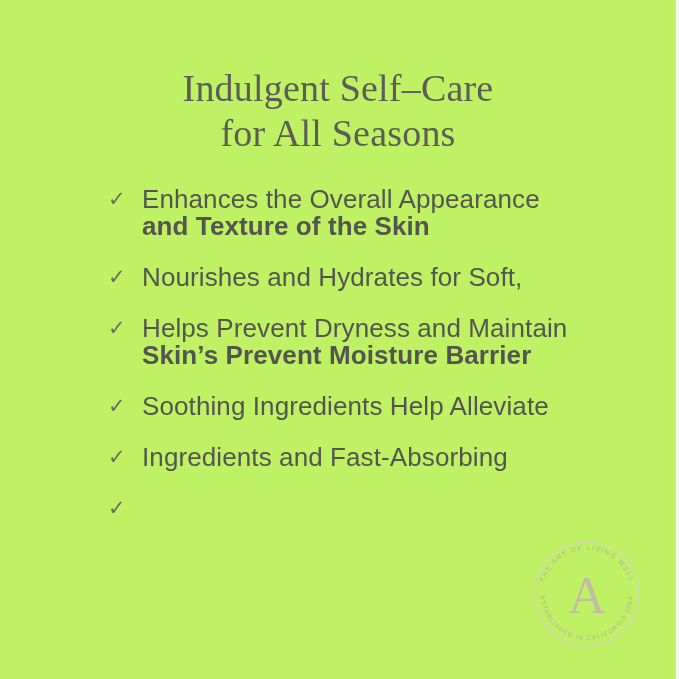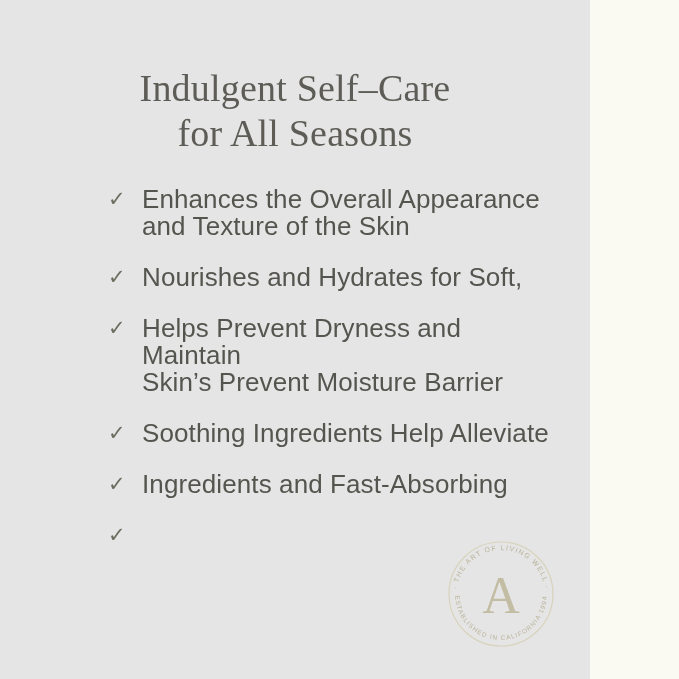--- a/index.html
+++ b/index.html
@@ -8,23 +8,23 @@
   }
   body {
     width: 679px;
     height: 679px;
     background: #fbfaf2;
     font-family: "Liberation Sans", sans-serif;
     overflow: hidden;
   }
   .card {
     position: relative;
-    width: 590px;
+    width: 676px;
     height: 679px;
-    background: #e5e5e5;
+    background: #bef264;
     box-sizing: border-box;
   }
   .headline {
     margin: 0;
     padding-top: 66px;
     text-align: center;
     font-family: "Liberation Serif", serif;
     font-weight: 400;
     font-size: 38px;
     line-height: 1.18;
@@ -62,20 +62,21 @@
   }
   .benefit-text {
     font-family: "Liberation Sans", sans-serif;
     font-size: 26px;
     line-height: 27px;
     color: #55554f;
     letter-spacing: 0.1px;
   }
   .benefit-text .line2 {
     display: block;
+    font-weight: bold;
   }
   .logo {
     position: absolute;
     right: 28px;
     bottom: 24px;
     width: 122px;
     height: 122px;
   }
   .logo svg {
     display: block;

